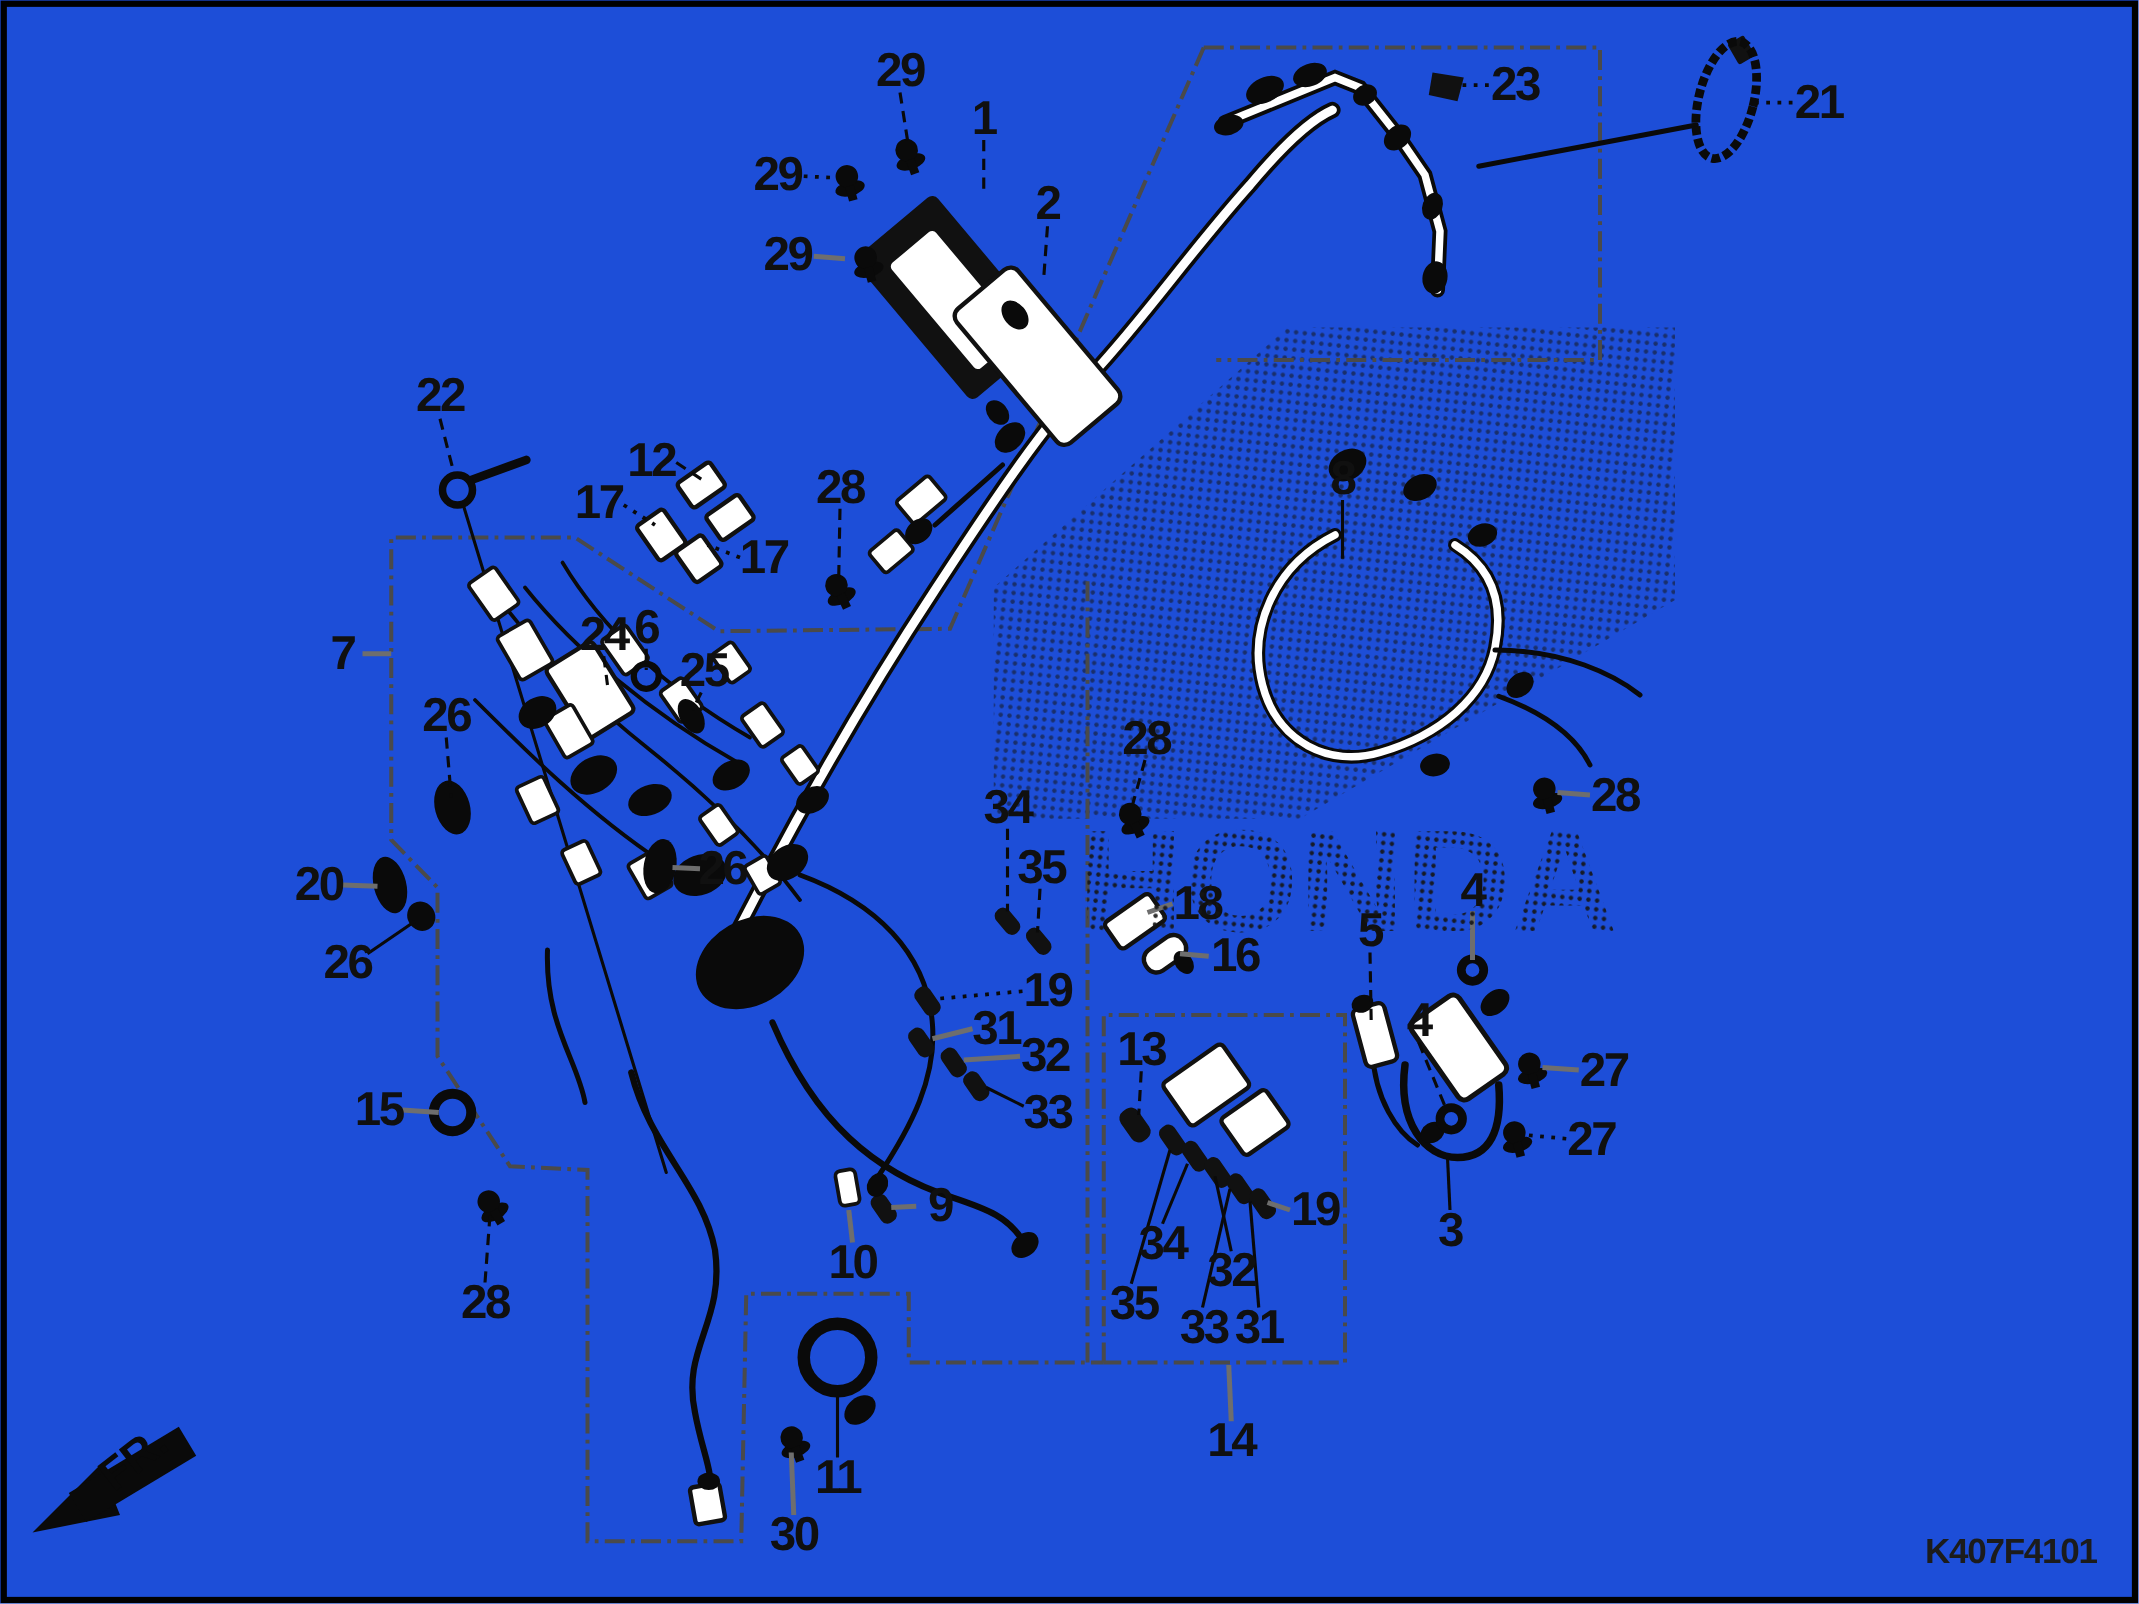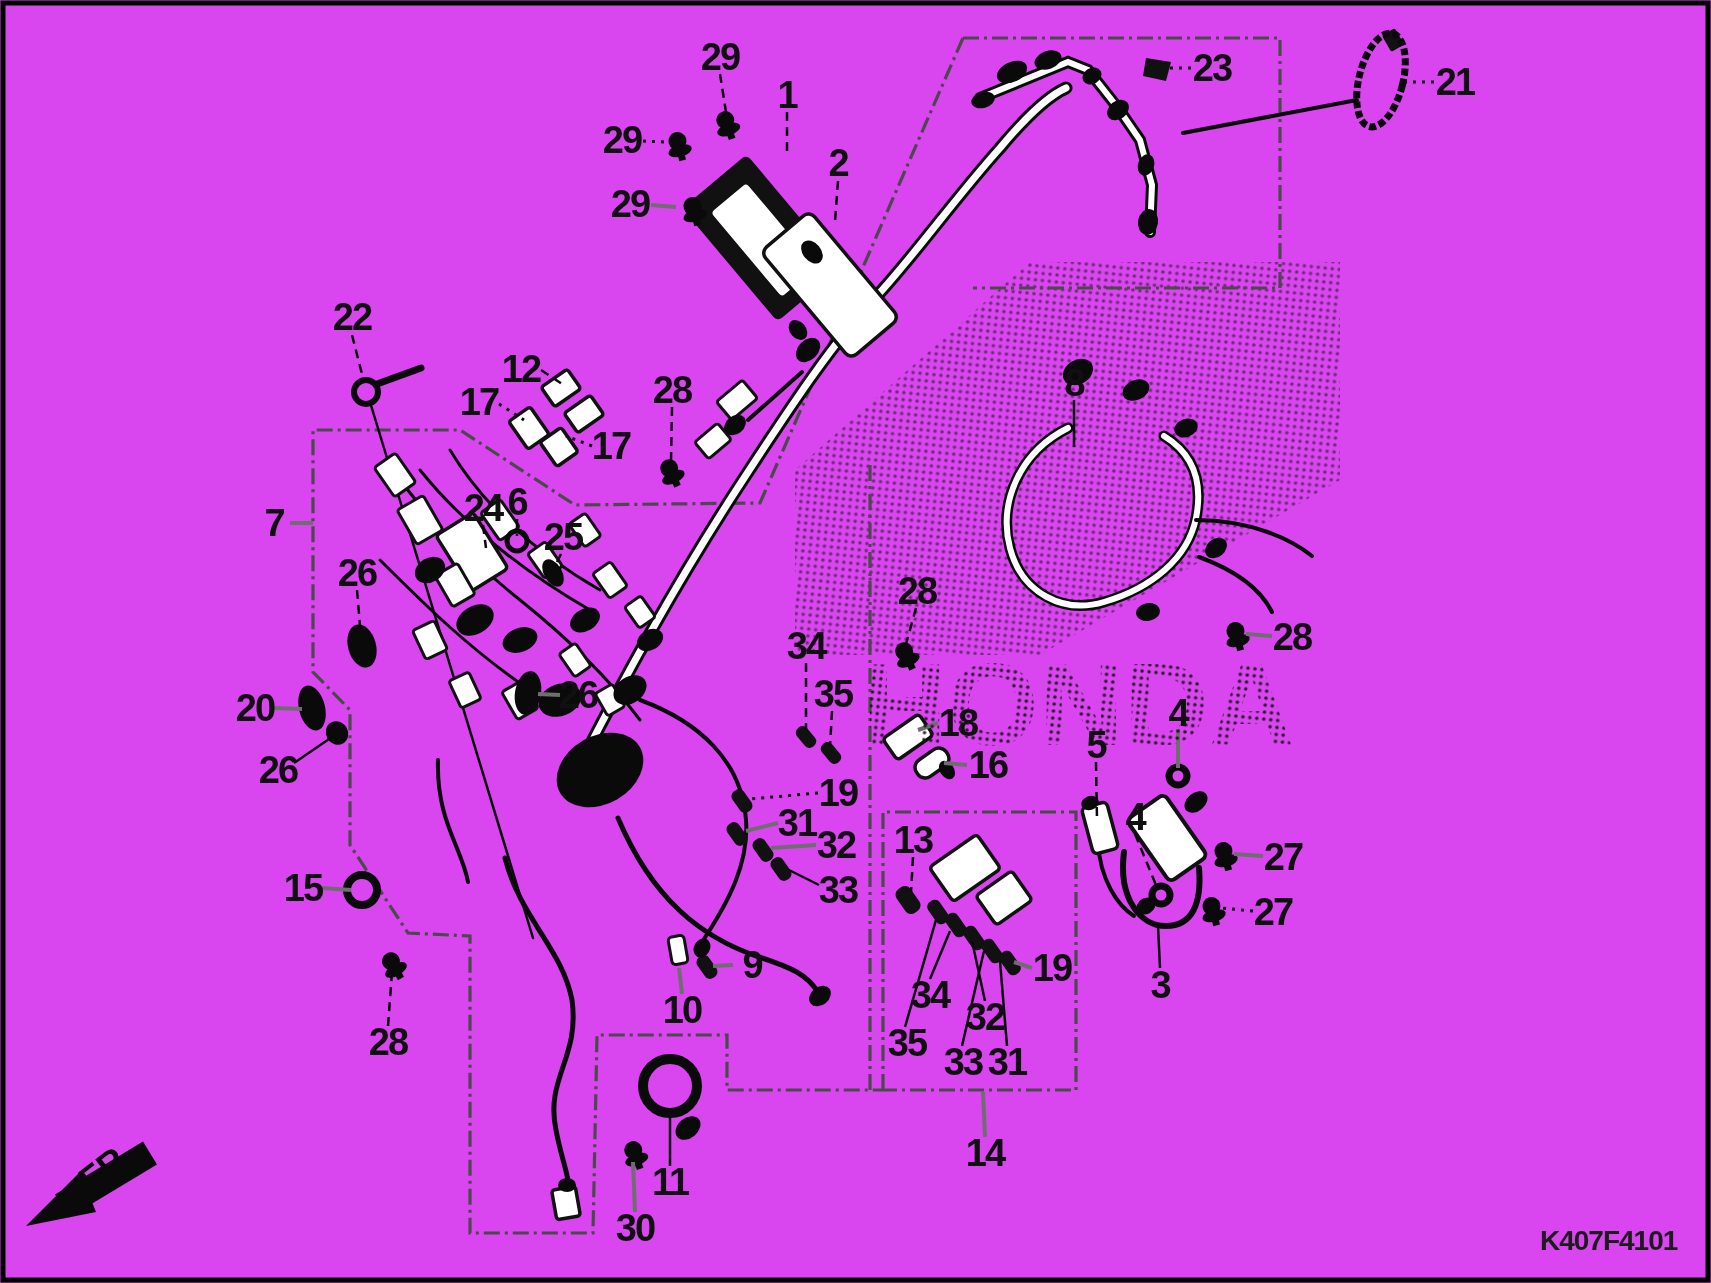--- a/index.html
+++ b/index.html
@@ -1,16 +1,16 @@
 <!DOCTYPE html>
 <html><head>
 <meta charset="utf-8">
 <style>
   html,body{margin:0;padding:0;background:#e8e8e8;}
-  .page{width:1711px;height:1283px;background:#d946ef;position:relative;margin:0 auto;
+  .page{width:1711px;height:1283px;background:#1d4ed8;position:relative;margin:0 auto;
         font-family:"Liberation Sans",sans-serif;}
   svg{display:block;}
   text{font-family:"Liberation Sans",sans-serif;}
   .plabel{font-weight:700;letter-spacing:-2px;fill:#101010;cursor:pointer;}
   .code{font-weight:700;letter-spacing:-1px;fill:#1c1c1c;}
   .frtxt{font-weight:700;fill:#0a0a0a;}
 </style>
 </head>
 <body>
 

